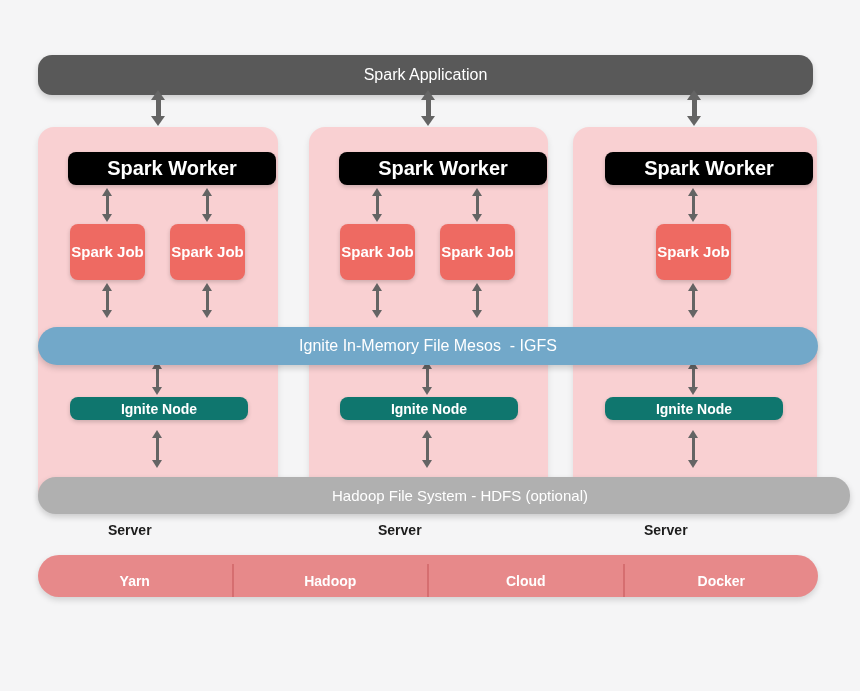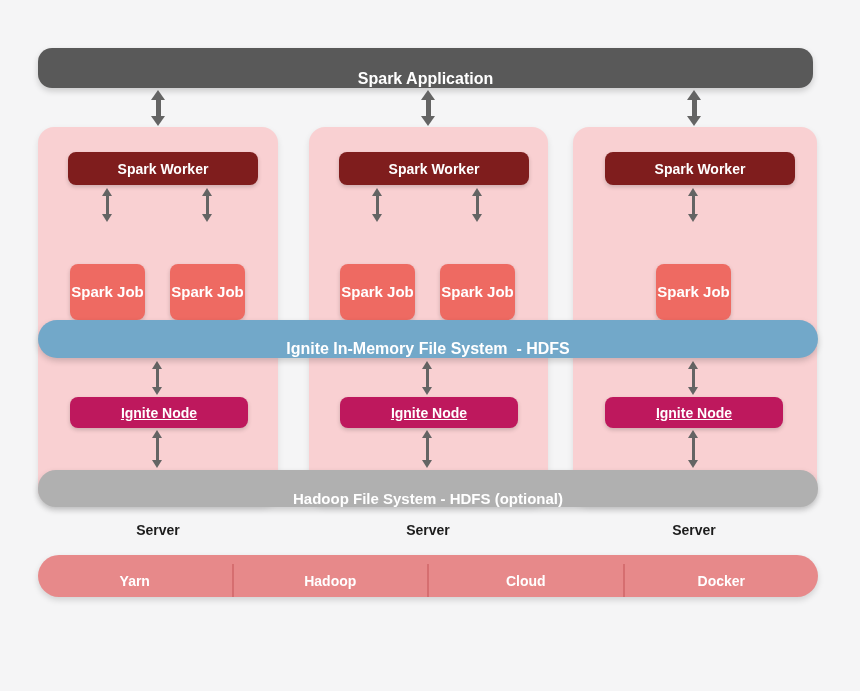--- a/index.html
+++ b/index.html
@@ -6,60 +6,61 @@
   body{
     width:860px;height:691px;
     background:#f5f5f6;
     font-family:"Liberation Sans","DejaVu Sans",sans-serif;
     overflow:hidden;
   }
   .stage{position:relative;width:860px;height:691px;background:#f5f5f6;}
 
   
   .bar{
-    position:absolute;display:flex;align-items:flex-end;justify-content:center;
-    color:#ffffff;font-weight:bold;
+    position:absolute;display:flex;align-items:center;justify-content:center;
+    color:#ffffff;font-weight:normal;
     box-shadow:0 3px 6px rgba(0,0,0,0.18);
+    margin-top:7px;
   }
   .app-bar{left:38px;top:48px;width:775px;height:40px;border-radius:14px;background:#595959;font-size:16px;}
   .igfs-bar{left:38px;top:320px;width:780px;height:38px;border-radius:19px;background:#72a8c9;font-size:16px;z-index:5;white-space:pre;}
-  .hdfs-bar{left:38px;top:470px;width:780px;height:37px;border-radius:18px;background:#b0b0b0;font-size:15px;z-index:5;}
+  .hdfs-bar{left:38px;top:470px;width:780px;height:37px;border-radius:18px;background:#b0b0b0;font-size:15px;z-index:5;padding-left:32px;}
 
   
   .panel{
     position:absolute;top:127px;height:378px;border-radius:16px;
     background:#f9d0d2;box-shadow:0 3px 6px rgba(0,0,0,0.10);z-index:1;
   }
   .panel.p1{left:38px;width:240px;}
   .panel.p2{left:309px;width:239px;}
   .panel.p3{left:573px;width:244px;}
 
   
   .box{
     position:absolute;display:flex;align-items:center;justify-content:center;
     color:#ffffff;font-weight:bold;text-align:center;
     border-radius:8px;z-index:3;
     box-shadow:0 2px 4px rgba(0,0,0,0.18);
   }
-  .worker{height:33px;width:190px;top:152px;background:#7f1d1d;font-size:14px;}
-  .job{width:75px;height:56px;top:224px;background:#ee6a62;font-size:15px;line-height:1.35;margin-top:40px;}
-  .node{height:31px;width:178px;top:397px;background:#be185d;font-size:14px;text-decoration:underline;}
+  .worker{height:33px;width:208px;top:152px;background:#000000;font-size:20px;}
+  .job{width:75px;height:56px;top:224px;background:#ee6a62;font-size:15px;line-height:1.35;}
+  .node{height:23px;width:178px;top:397px;background:#0f766e;font-size:14px;}
 
   
   .arr{position:absolute;display:flex;flex-direction:column;align-items:center;z-index:2;}
   .arr .tri-up{width:0;height:0;border-left:7px solid transparent;border-right:7px solid transparent;border-bottom:10px solid #646464;}
   .arr .tri-dn{width:0;height:0;border-left:7px solid transparent;border-right:7px solid transparent;border-top:10px solid #646464;}
   .arr .shaft{width:5px;flex:1;background:#646464;}
   .arr.sm .tri-up{border-left-width:5px;border-right-width:5px;border-bottom-width:8px;}
   .arr.sm .tri-dn{border-left-width:5px;border-right-width:5px;border-top-width:8px;}
   .arr.sm .shaft{width:3px;}
 
   
   .server{
-    position:absolute;top:522px;width:100px;text-align:center;
+    position:absolute;top:522px;width:100px;
     color:#1c1c1c;font-weight:bold;font-size:14px;
   }
 
   
   .deploy-bar{
     position:absolute;left:38px;top:555px;width:780px;height:42px;
     border-radius:21px;background:#e7898a;display:flex;overflow:hidden;
     box-shadow:0 3px 6px rgba(0,0,0,0.15);
   }
   .deploy-seg{
@@ -207,21 +208,21 @@
   <div class="box node" style="left:605px;">
       <span>Ignite Node</span>
     </div>
   <div class="arr sm" style="left:688px;top:430px;height:38px;">
       <i class="tri-up"></i>
       <i class="shaft"></i>
       <i class="tri-dn"></i>
     </div>
 
   <div class="bar igfs-bar">
-    <span>Ignite In-Memory File System  - HDFS</span>
+    <span>Ignite In-Memory File Mesos  - IGFS</span>
   </div>
 
   <div class="bar hdfs-bar">
     <span>Hadoop File System - HDFS (optional)</span>
   </div>
 
   <div class="server" style="left:108px;">Server</div>
   <div class="server" style="left:378px;">Server</div>
   <div class="server" style="left:644px;">Server</div>
 

